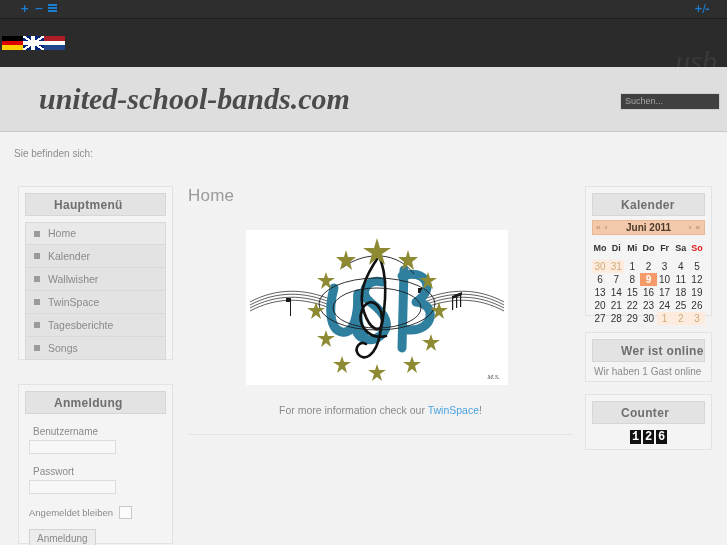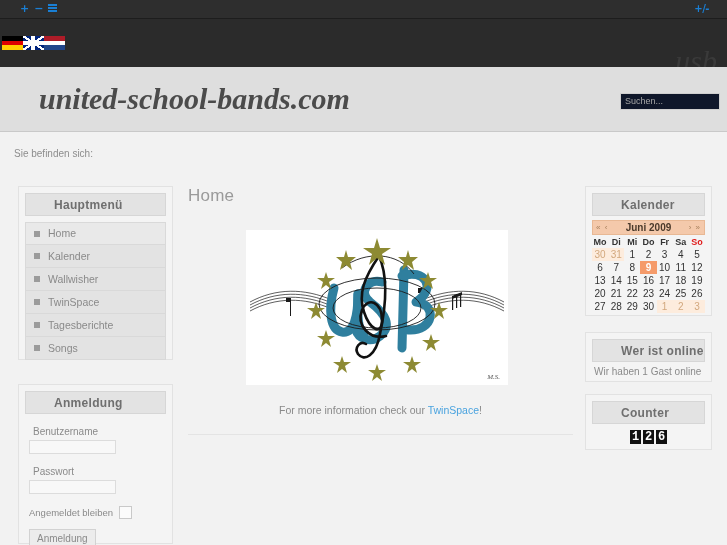--- a/index.html
+++ b/index.html
@@ -132,21 +132,21 @@
     font-weight: bold;
     font-size: 30px;
     color: #4b4b4b;
     white-space: nowrap;
     margin-left: 32px;
   }
   #searchbox {
     position: absolute;
     right: 7px; top: 26px;
     width: 90px; height: 15px;
-    background: #0f172a;
+    background: #404040;
     border: 1px solid #cfcfcf;
     padding: 0 4px;
     font-family: "Liberation Sans", sans-serif;
     font-size: 9px;
     color: #9a9a9a;
     line-height: 15px;
     box-sizing: content-box;
   }
   #searchbox::placeholder { color: #a6a6a6; }
 
@@ -260,21 +260,21 @@
   table.cal {
     border-collapse: collapse;
     width: 100%;
     margin-top: 1px;
     table-layout: fixed;
   }
   table.cal th {
     font-size: 9px;
     font-weight: bold;
     color: #333;
-    padding: 1px 0;
+    padding: 7px 0;
     text-align: center;
   }
   table.cal th.sun { color: #e01b1b; }
   table.cal td {
     font-size: 10px;
     color: #333;
     text-align: center;
     padding: 1px 0;
     line-height: 11px;
   }
@@ -414,21 +414,21 @@
     <span class="cbox"></span>
   </div>
   <div class="btn">Anmeldung</div>
 </div>
 
 <div class="module" id="mod-kalender">
   <div class="mod-title">Kalender</div>
   <div id="cal-wrap">
     <div id="cal-head">
       <span class="nav">« ‹</span>
-      <span class="mon">Juni 2009</span>
+      <span class="mon">Juni 2011</span>
       <span class="nav">› »</span>
     </div>
     <table class="cal">
       <thead>
         <tr>
           <th>Mo</th>
           <th>Di</th>
           <th>Mi</th>
           <th>Do</th>
           <th>Fr</th>

